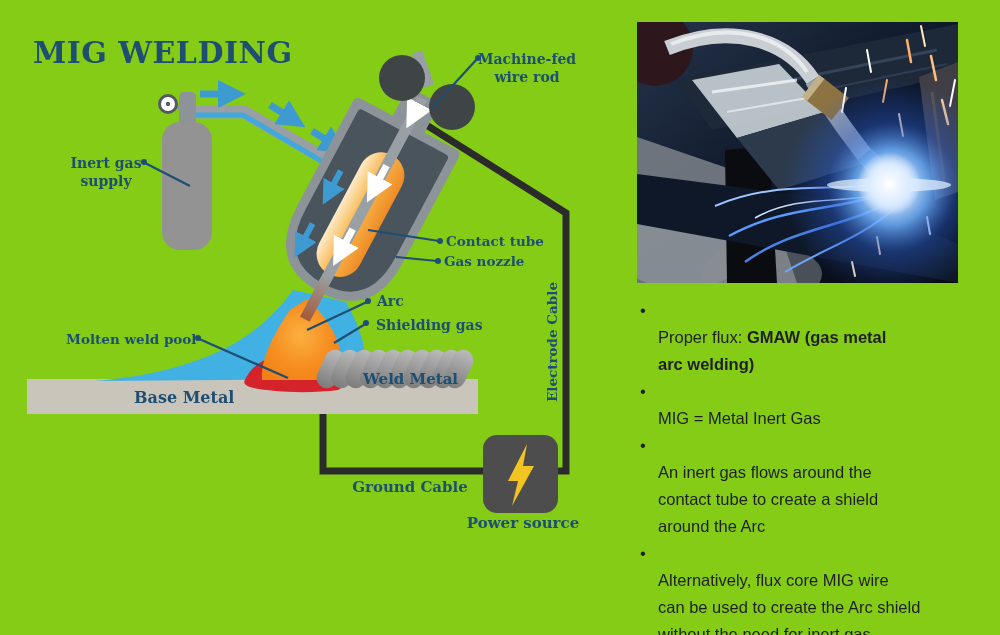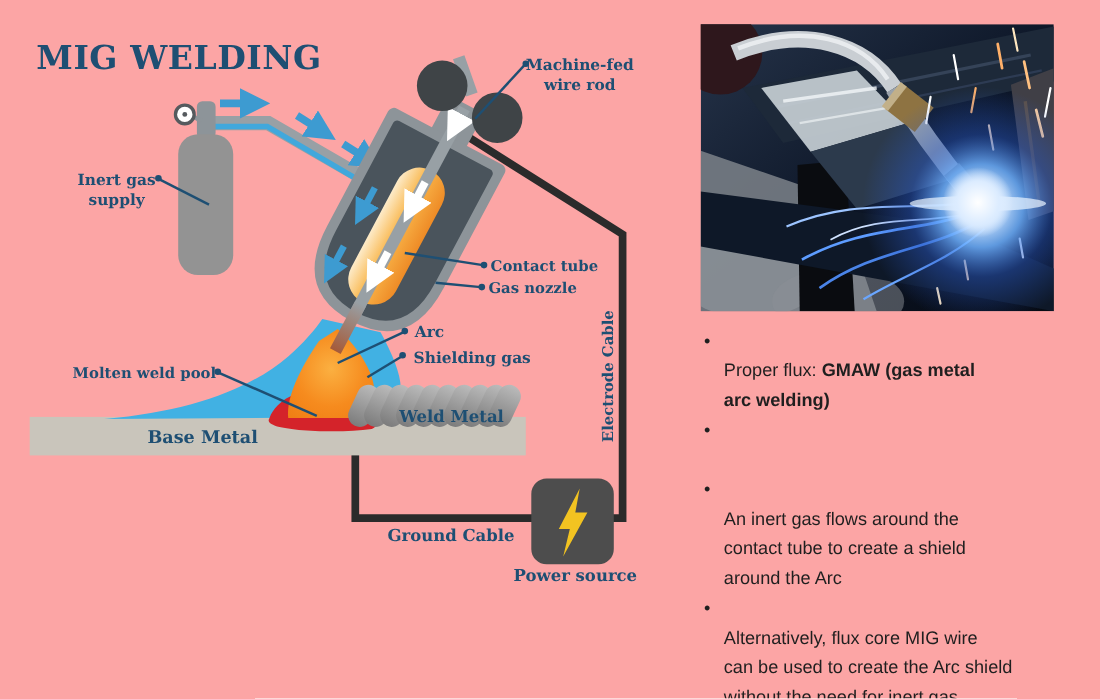--- a/index.html
+++ b/index.html
@@ -1,16 +1,16 @@
 <!DOCTYPE html>
 <html><head>
 <meta charset="utf-8">
 <style>
   html,body{margin:0;padding:0;background:#ffffff;}
-  .page{position:relative;width:1000px;height:635px;background:#fca5a5;
+  .page{position:relative;width:1000px;height:635px;background:#84cc16;
         font-family:"Liberation Sans",sans-serif;overflow:hidden;}
   .diagram-svg{position:absolute;left:0;top:0;}
   .photo-svg{position:absolute;left:637px;top:22px;}
   .lbl{font-family:"DejaVu Serif",serif;font-weight:bold;fill:#1e4f73;}
   .title{font-family:"DejaVu Serif",serif;font-weight:bold;letter-spacing:0.5px;}
   .notes{position:absolute;left:637px;top:297px;width:320px;margin:0;padding:0;
          list-style:none;color:#1f1f1f;font-size:16.5px;line-height:27px;}
   .notes li{position:relative;padding-left:21px;white-space:pre-line;}
   .notes .bullet{position:absolute;left:3px;top:0;}
   .notes strong{font-weight:bold;}
@@ -266,21 +266,21 @@
       <circle cx="252" cy="162" r="32" fill="url(#phCore)"></circle>
     </g>
   </svg>
 
   <ul class="notes">
     <li>
       <span class="bullet">•</span><span>Proper flux: </span><strong>GMAW (gas metal
 arc welding)</strong>
     </li>
     <li>
-      <span class="bullet">•</span>
+      <span class="bullet">•</span><span>MIG = Metal Inert Gas</span>
     </li>
     <li>
       <span class="bullet">•</span><span>An inert gas flows around the
 contact tube to create a shield
 around the Arc</span>
     </li>
     <li>
       <span class="bullet">•</span><span>Alternatively, flux core MIG wire
 can be used to create the Arc shield
 without the need for inert gas</span>

